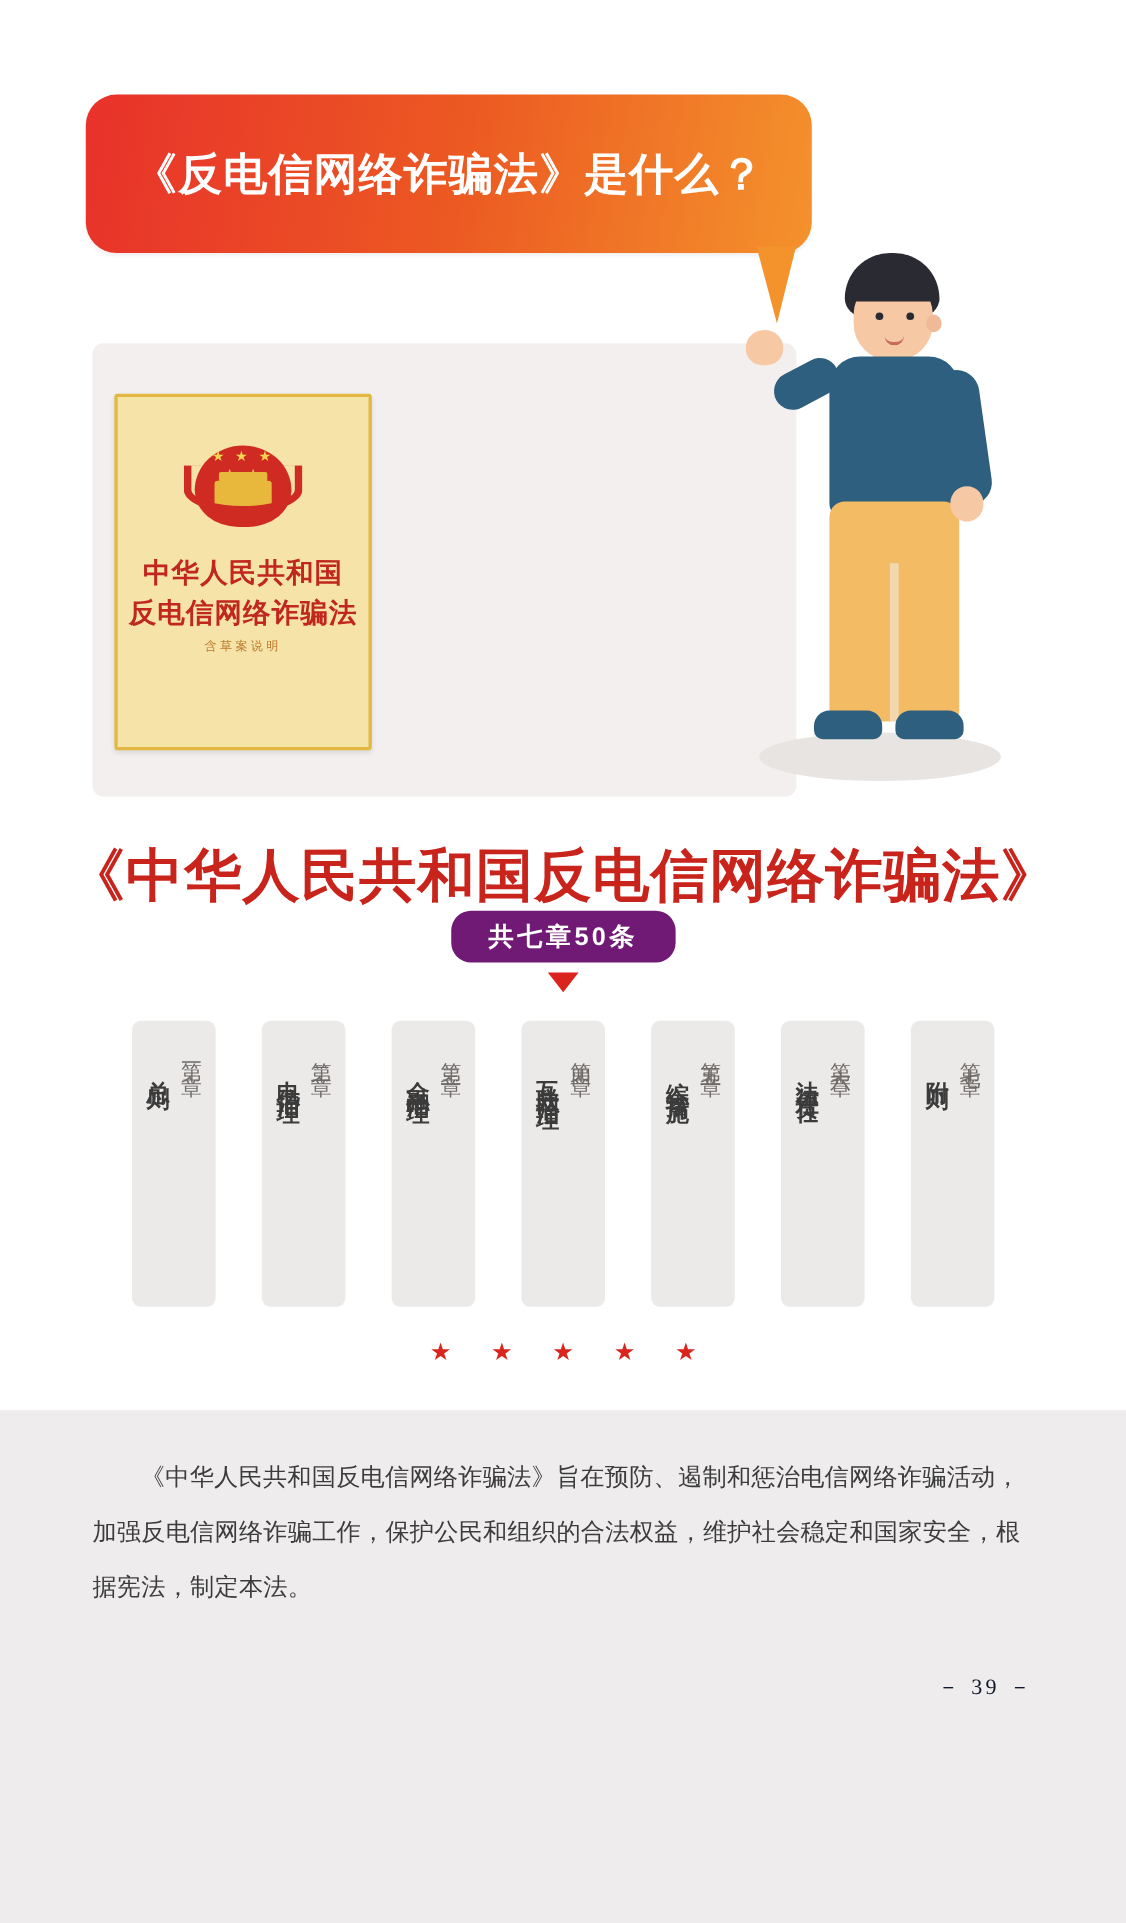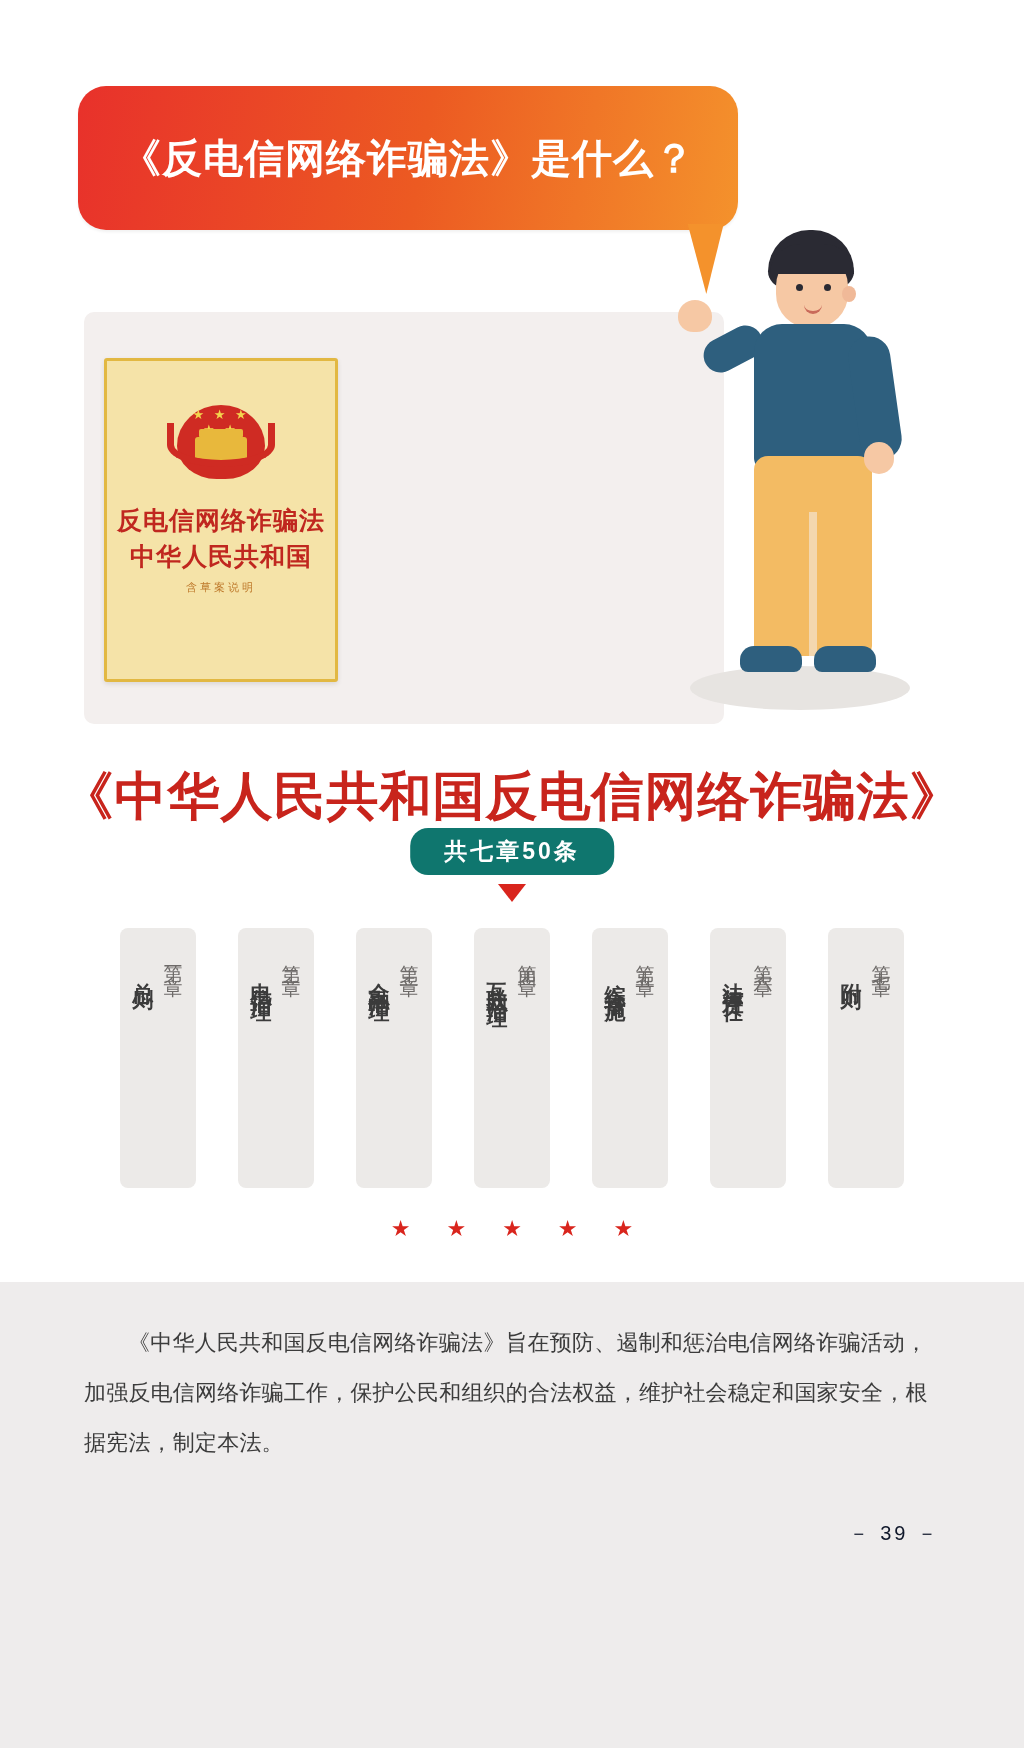--- a/index.html
+++ b/index.html
@@ -317,21 +317,21 @@
     font-size: 52px;
     font-weight: bold;
     font-family: "DejaVu Serif", "Liberation Serif", serif;
     letter-spacing: 1px;
   }
   .chips-badge {
     position: absolute;
     left: 50%;
     top: 828px;
     transform: translateX(-50%);
-    background: #0f766e;
+    background: #701a75;
     color: #ffffff;
     font-size: 23px;
     font-weight: bold;
     letter-spacing: 3px;
     padding: 8px 34px;
     border-radius: 18px;
   }
   .arrow-down {
     position: absolute;
     left: 50%;
@@ -400,20 +400,21 @@
   }
 
   
   .footer-block {
     position: absolute;
     left: 0;
     top: 1282px;
     width: 1024px;
     height: 466px;
     background: #eeecec;
+    font-family: Liberation Serif, serif;
   }
   .footer-text {
     position: absolute;
     left: 84px;
     top: 36px;
     width: 856px;
     font-size: 22px;
     line-height: 50px;
     color: #3c3c3c;
     text-indent: 44px;
@@ -440,22 +441,22 @@
 </div>
 
 <div class="intro-card">
   <div class="book">
     <div class="emblem">
       <div class="shield"></div>
       <div class="stars">★ ★ ★ ★ ★</div>
       <div class="gate"></div>
       <div class="ears"></div>
     </div>
+    <div class="book-title">中华人民共和国</div>
     <div class="book-title">反电信网络诈骗法</div>
-    <div class="book-title">中华人民共和国</div>
     <div class="book-sub">含草案说明</div>
   </div>
 </div>
 
 <div class="person">
   <div class="p-shadow"></div>
   <div class="p-arm-l"></div>
   <div class="p-hand-l"></div>
   <div class="p-hair"></div>
   <div class="p-head"></div>

